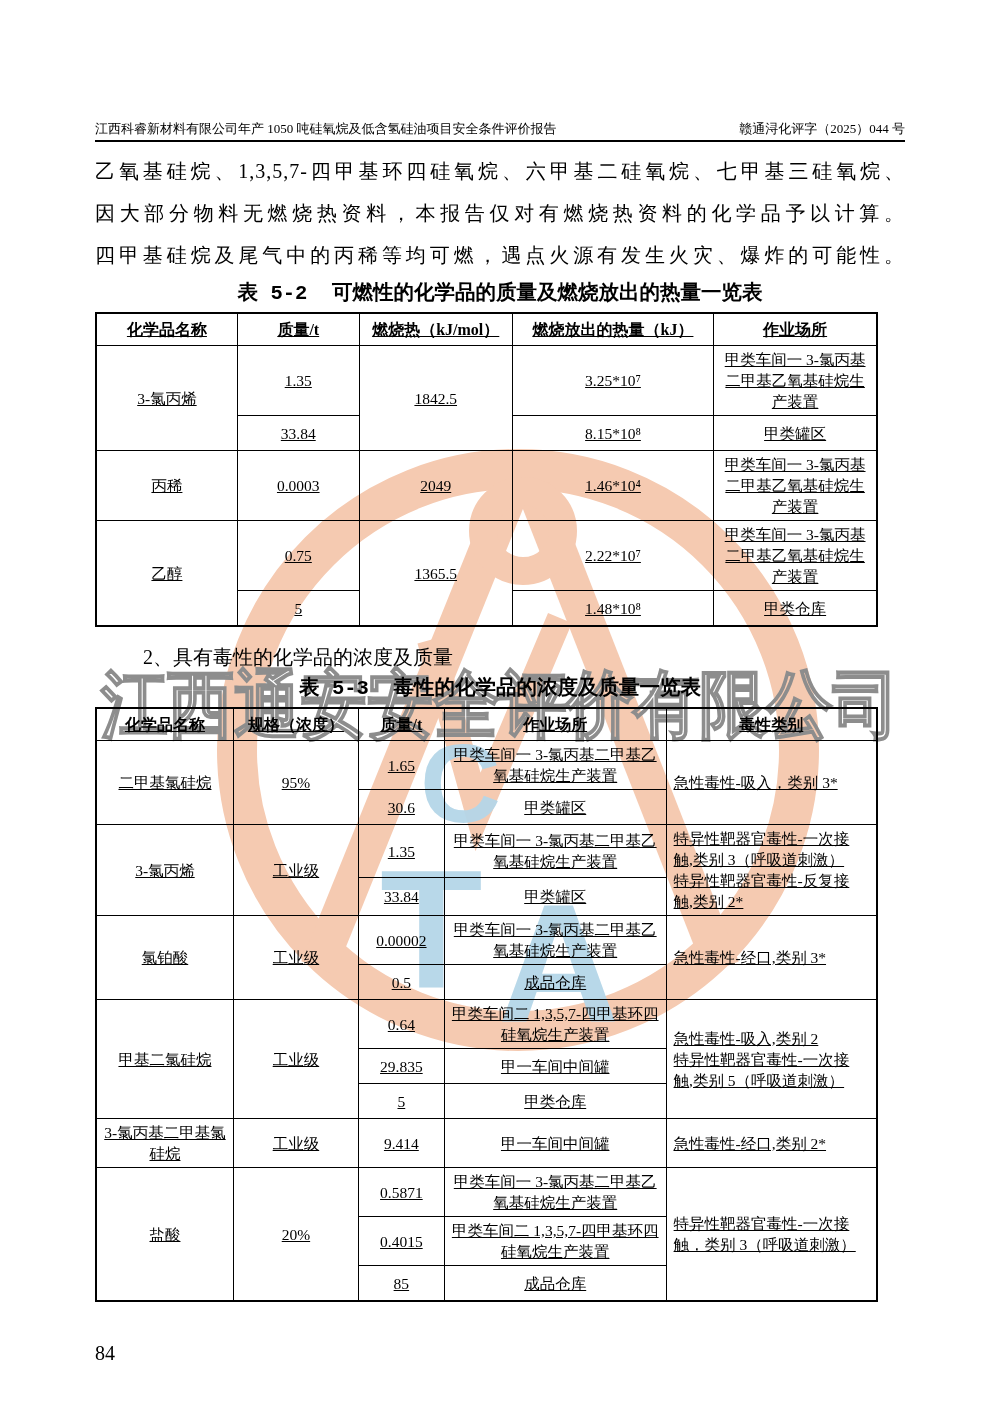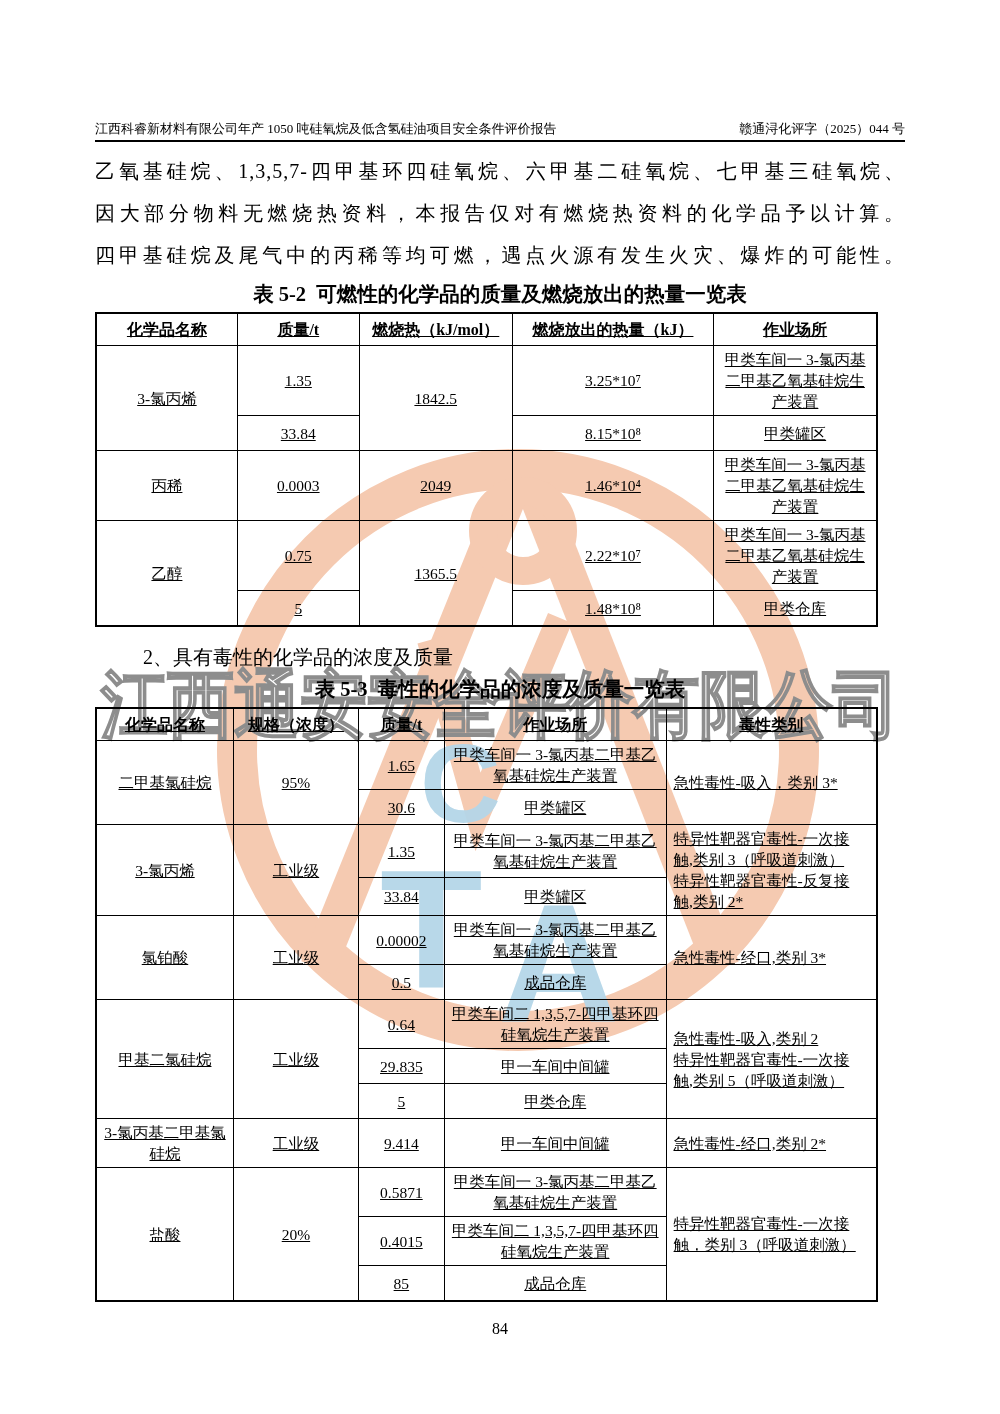--- a/index.html
+++ b/index.html
@@ -25,21 +25,21 @@
   .para{margin-top:8px;font-size:20px;letter-spacing:1px;}
   .para .pline{
     line-height:42px;
     text-align:justify;
     text-align-last:justify;
   }
   .para .pline.last{text-align-last:justify;}
   
   .tbl-title{
     text-align:center;font-weight:bold;font-size:20.5px;
-    margin:4px 0 4px 0;line-height:28px;white-space:pre;
+    margin:4px 0 4px 0;line-height:28px;white-space:pre;font-family:Liberation Mono, monospace;
   }
   .sec-heading{
     margin-top:16px;margin-bottom:0;
     padding-left:48px;font-size:20px;line-height:28px;
   }
   
   table.doc{
     width:783px;border-collapse:collapse;table-layout:fixed;
     border:2px solid #000;
     font-size:15.5px;
@@ -53,21 +53,21 @@
     line-height:21px;
     word-break:break-word;
   }
   table.doc th{font-weight:bold;font-size:16px;padding:5px 2px;}
   table.doc td.left{
     text-align:left;padding-left:7px;padding-right:10px;
     white-space:pre-line;
   }
   table.doc td{height:28px;}
   
-  .pagenum{margin-top:18px;text-align:center;font-size:16px;}
+  .pagenum{margin-top:40px;font-size:20px;}
   
   .wm{position:absolute;inset:0;z-index:1;pointer-events:none;}
 </style>
 </head>
 <body>
 
 <div class="page">
 
   <svg class="wm" viewBox="0 0 1000 1414" width="1000" height="1414" aria-hidden="true">
     <g stroke="#f5cab1" fill="none">

